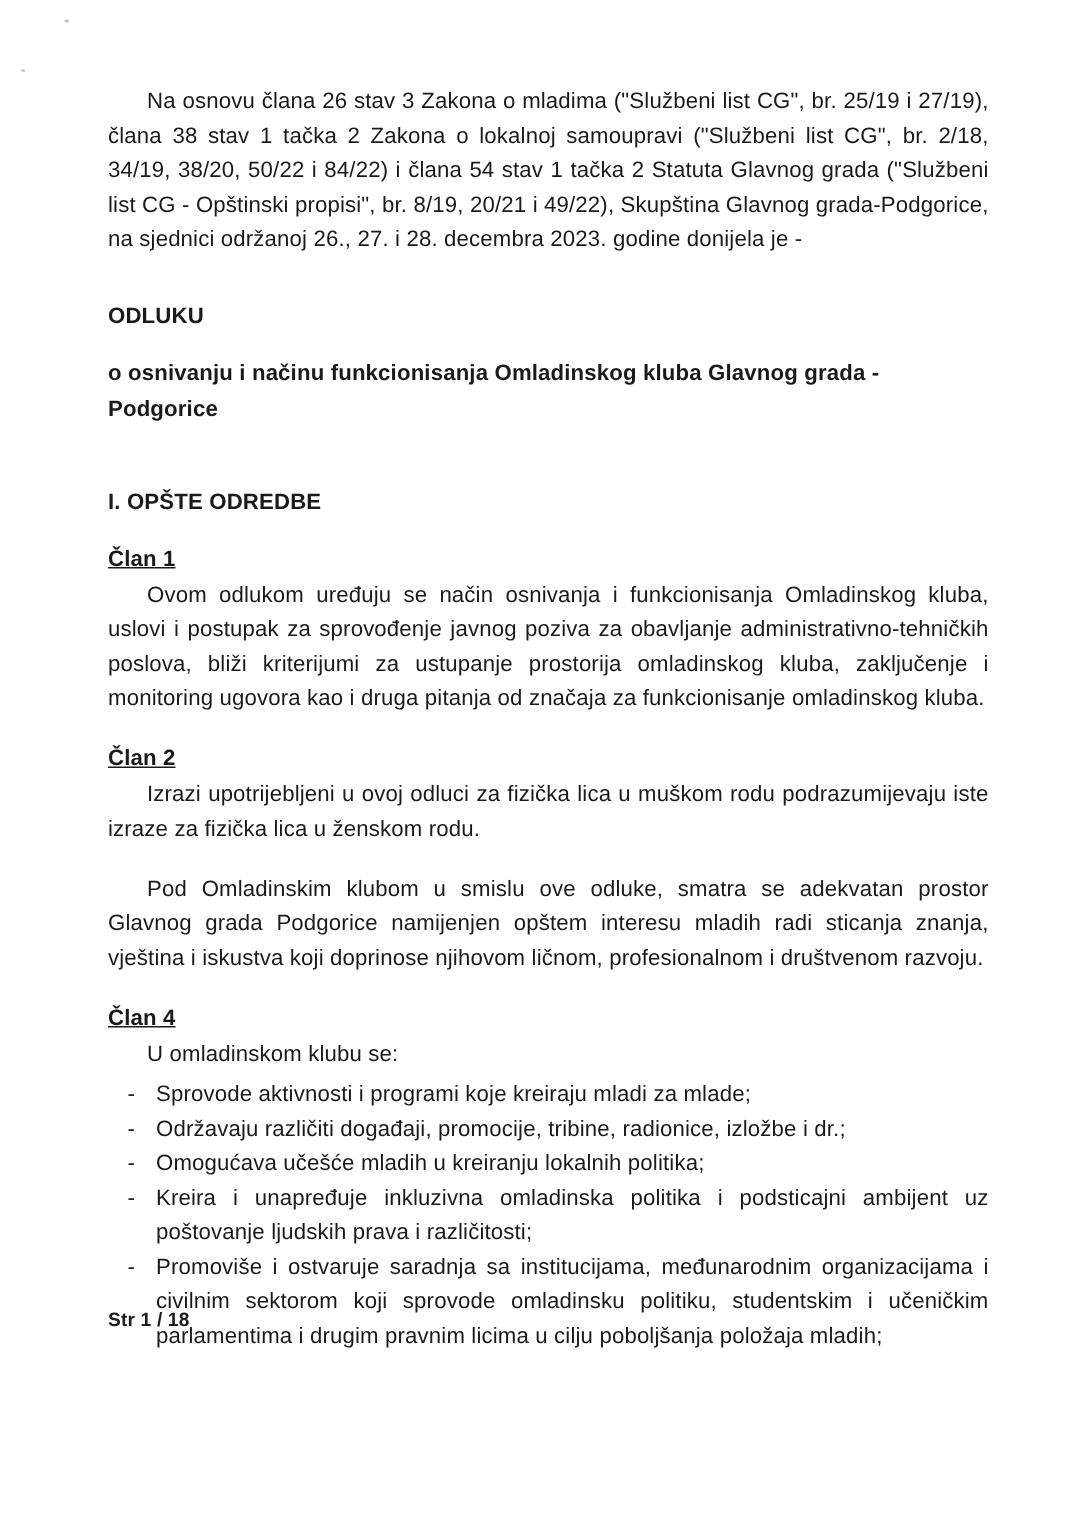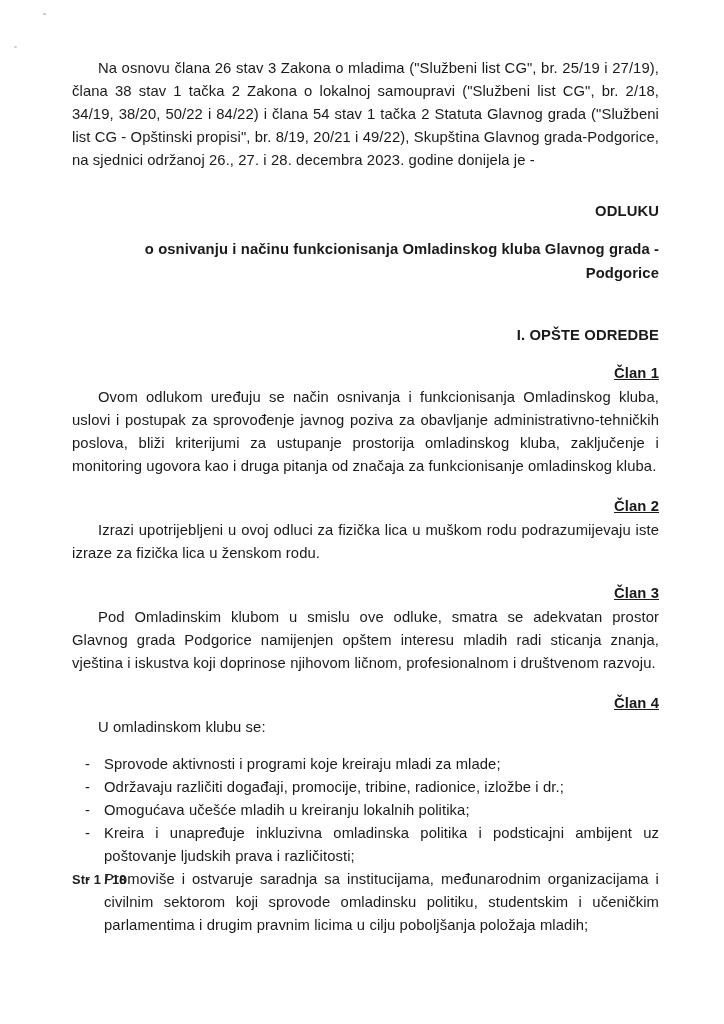--- a/index.html
+++ b/index.html
@@ -21,35 +21,35 @@
   }
   .content {
     position: absolute;
     left: 72px; top: 57px; width: 587px;
     font-size: 14.8px;
     line-height: 23px;
     text-align: justify;
     letter-spacing: 0.1px;
   }
   .para { text-indent: 26px; }
-  .center { text-align: right; }
+  .center { text-align: left; }
   .bold { font-weight: 700; }
   .doc-title { margin-top: 28px; }
   .doc-subtitle {
     margin: 14px auto 0 auto;
     max-width: 605px;
     line-height: 24px;
   }
   .section-heading { margin-top: 39px; }
   .article { margin-top: 0; }
   .article-heading { margin-top: 15px; margin-bottom: 1px; text-decoration: underline; }
   .article .para { margin-top: 0; }
   .gap-sm { margin-top: 17px; }
   .lead-line { text-indent: 26px; }
-  .bullets { margin-top: 14px; }
+  .bullets { margin-top: 4px; }
   .bullet {
     display: flex;
     padding-left: 13px;
   }
   .dash { width: 19px; flex: none; }
   .dash::before { content: "-"; }
   .btext { flex: 1; text-align: justify; }
   .footer {
     position: absolute;
     left: 72px; width: 560px; top: 872px;
@@ -88,21 +88,20 @@
         <div class="center bold article-heading">Član 1</div>
         <p class="para">Ovom odlukom uređuju se način osnivanja i funkcionisanja Omladinskog kluba, uslovi i postupak za sprovođenje javnog poziva za obavljanje administrativno-tehničkih poslova, bliži kriterijumi za ustupanje prostorija omladinskog kluba, zaključenje i monitoring ugovora kao i druga pitanja od značaja za funkcionisanje omladinskog kluba.</p>
       </div>
 
       <div class="article gap-sm">
         <div class="center bold article-heading">Član 2</div>
         <p class="para">Izrazi upotrijebljeni u ovoj odluci za fizička lica u muškom rodu podrazumijevaju iste izraze za fizička lica u ženskom rodu.</p>
       </div>
 
       <div class="article gap-sm">
-        <div class="center bold article-heading">Član 3</div>
         <p class="para">Pod Omladinskim klubom u smislu ove odluke, smatra se adekvatan prostor Glavnog grada Podgorice namijenjen opštem interesu mladih radi sticanja znanja, vještina i iskustva koji doprinose njihovom ličnom, profesionalnom i društvenom razvoju.</p>
       </div>
 
       <div class="article gap-sm">
         <div class="center bold article-heading">Član 4</div>
         <p class="lead-line">U omladinskom klubu se:</p>
         <div class="bullets">
           <div class="bullet">
             <span class="dash"></span>
             <span class="btext">Sprovode aktivnosti i programi koje kreiraju mladi za mlade;</span>

